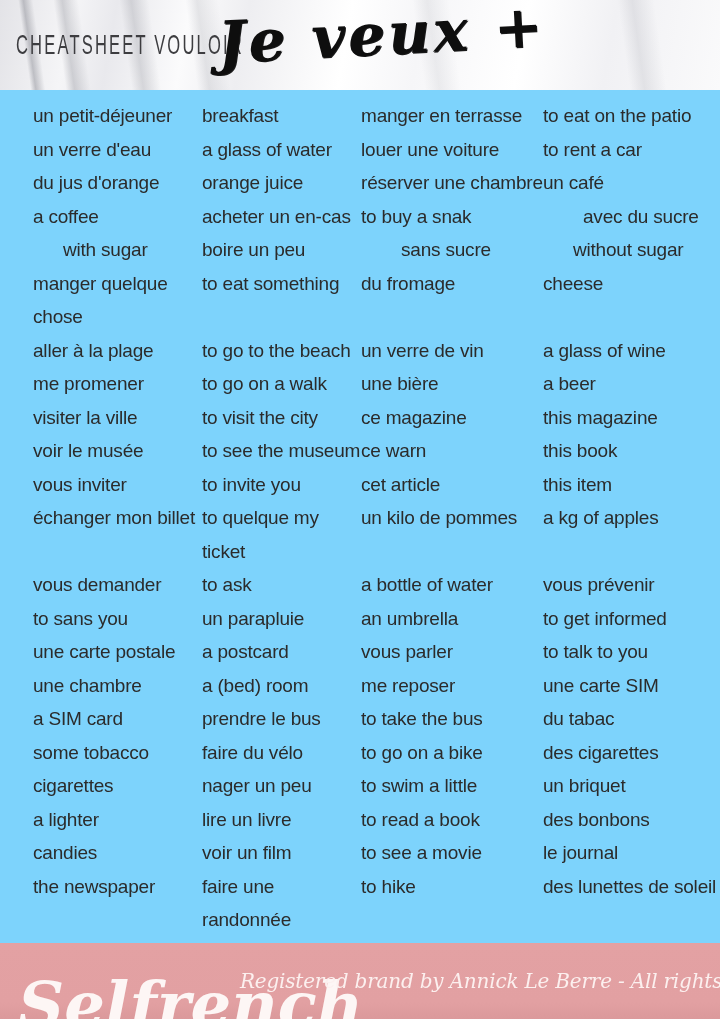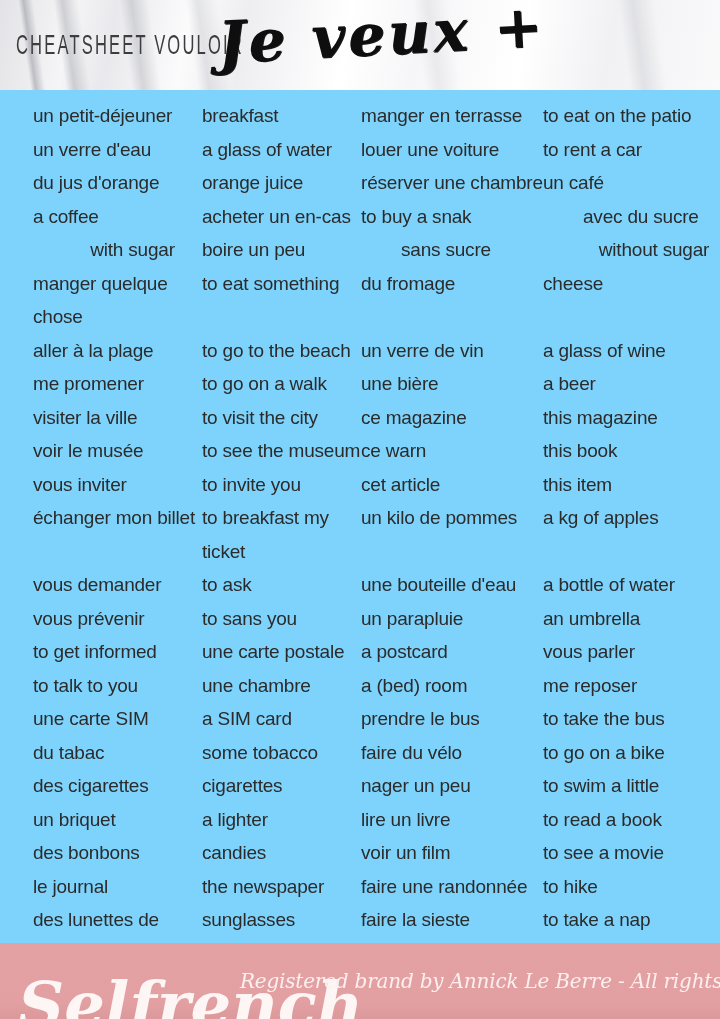--- a/index.html
+++ b/index.html
@@ -52,21 +52,21 @@
     grid-template-columns:169px 159px 182px 1fr;
     color:#2b2b2b;
   }
   .cell{
     font-size:19px;
     line-height:33.5px;
     letter-spacing:-0.2px;
     overflow:visible;
   }
   .cell.ind1{padding-left:40px;}
-  .cell.ind2{padding-left:30px;text-align:center;}
+  .cell.ind2{padding-left:30px;}
 
   
   .footer{
     position:absolute;left:0;bottom:0;width:720px;height:76px;
     background:linear-gradient(#e3a1a3 0%, #e2a0a2 78%, #db999b 100%);
   }
   .brand{
     position:absolute;left:18px;top:-6px;
     font-family:"DejaVu Serif",serif;
     font-style:italic;font-weight:700;
@@ -134,26 +134,25 @@
       <div class="cell">this magazine</div>
       <div class="cell">voir le musée</div>
       <div class="cell">to see the museum</div>
       <div class="cell">ce warn</div>
       <div class="cell">this book</div>
       <div class="cell">vous inviter</div>
       <div class="cell">to invite you</div>
       <div class="cell">cet article</div>
       <div class="cell">this item</div>
       <div class="cell">échanger mon billet</div>
-      <div class="cell">to breakfast my ticket</div>
+      <div class="cell">to quelque my ticket</div>
       <div class="cell">un kilo de pommes</div>
       <div class="cell">a kg of apples</div>
       <div class="cell">vous demander</div>
       <div class="cell">to ask</div>
-      <div class="cell">une bouteille d'eau</div>
       <div class="cell">a bottle of water</div>
       <div class="cell">vous prévenir</div>
       <div class="cell">to sans you</div>
       <div class="cell">un parapluie</div>
       <div class="cell">an umbrella</div>
       <div class="cell">to get informed</div>
       <div class="cell">une carte postale</div>
       <div class="cell">a postcard</div>
       <div class="cell">vous parler</div>
       <div class="cell">to talk to you</div>

